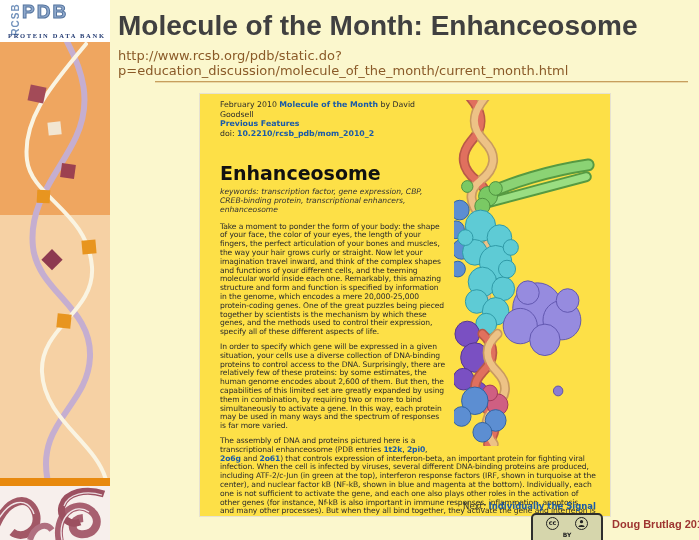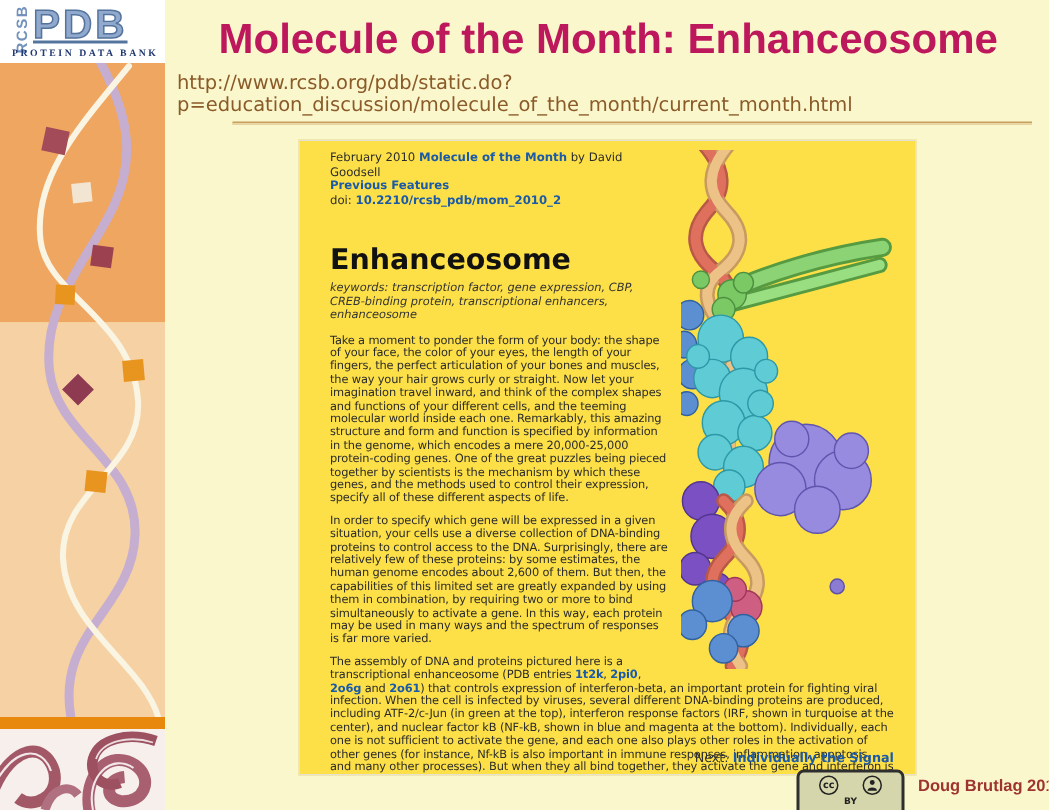--- a/index.html
+++ b/index.html
@@ -5,33 +5,33 @@
   html,body{margin:0;padding:0;width:699px;height:540px;overflow:hidden;}
   body{position:relative;background:#fbf7cd;font-family:"DejaVu Sans",sans-serif;}
 
   
   .sidebar{position:absolute;left:0;top:0;width:110px;height:540px;}
   .logo-block{position:absolute;left:0;top:0;width:110px;height:42px;background:#ffffff;}
   .vert-rcsb{position:absolute;left:-1px;top:14px;transform:rotate(-90deg);transform-origin:center;
              font-family:"Liberation Sans",sans-serif;font-weight:bold;font-size:10px;
              letter-spacing:1px;color:#7292bc;}
   .pdb-text{position:absolute;left:22px;top:1px;font-family:"Liberation Sans",sans-serif;
-            font-weight:bold;font-size:27px;color:#90a9cc;-webkit-text-stroke:1px #54749e;
-            letter-spacing:2px;text-decoration:underline;}
+            font-weight:bold;font-size:19px;color:#90a9cc;-webkit-text-stroke:1px #54749e;
+            letter-spacing:2px;}
   .tagline{position:absolute;left:8px;top:32px;font-family:"Liberation Serif",serif;
            font-weight:bold;font-size:6.5px;letter-spacing:1.7px;color:#223a72;white-space:nowrap;}
   .orange-top{position:absolute;left:0;top:42px;width:110px;height:173px;background:#efa660;}
   .orange-bottom{position:absolute;left:0;top:215px;width:110px;height:263px;background:#f6d1a4;}
   .helix-svg{position:absolute;left:0;top:42px;}
   .orange-bar{position:absolute;left:0;top:478px;width:110px;height:8px;background:#e8890e;}
   .texture{position:absolute;left:0;top:486px;width:110px;height:54px;background:#f7efec;}
 
   
-  .title{position:absolute;left:118px;top:10px;width:575px;text-align:center;
-         font-family:"Liberation Sans",sans-serif;font-size:28px;font-weight:bold;color:#be185d;}
+  .title{position:absolute;left:118px;top:10px;width:575px;text-align:left;
+         font-family:"Liberation Sans",sans-serif;font-size:28px;font-weight:bold;color:#404040;}
   .url{position:absolute;left:118px;top:48px;width:575px;text-align:left;
        font-size:13px;color:#8a5a28;}
   .rule{position:absolute;left:155px;top:81px;width:533px;height:1px;background:#c79f5e;
         border-bottom:1px solid #ead9a6;}
 
   
   .page{position:absolute;left:199px;top:93px;width:412px;height:424px;background:#fde047;
         border:1px solid #e6e2d2;box-sizing:border-box;padding:6px 14px 4px 20px;
         color:#2b2b2b;overflow:hidden;}
   .molecule-float{float:right;width:142px;height:346px;margin:0 0 4px 8px;}

